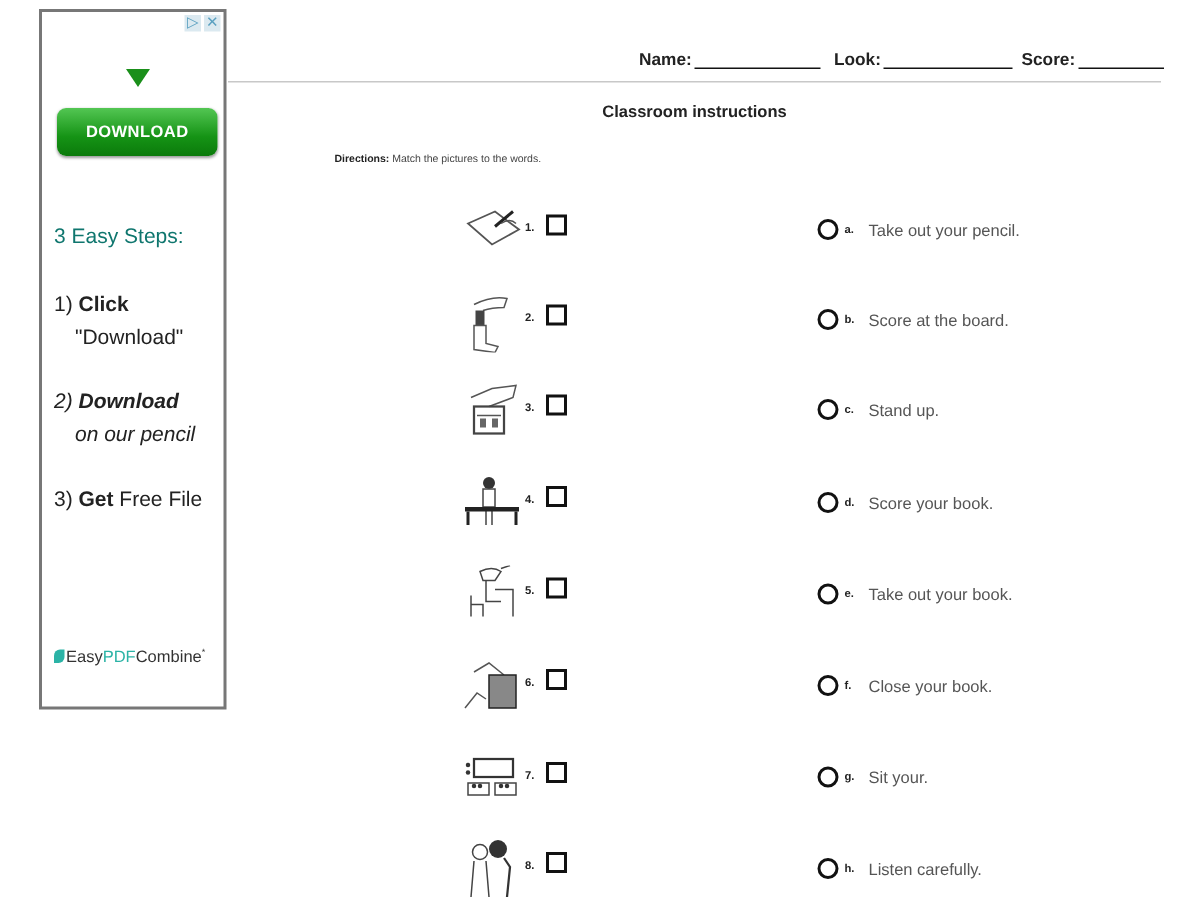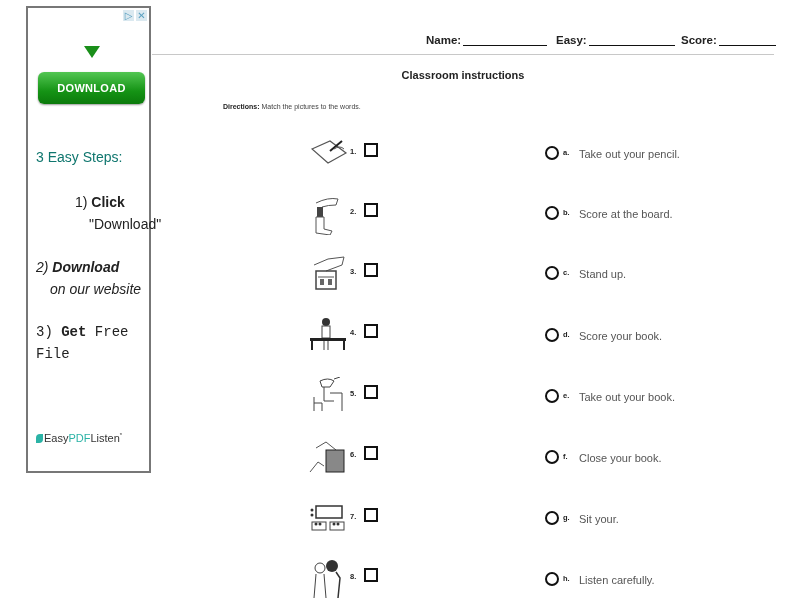--- a/index.html
+++ b/index.html
@@ -42,45 +42,45 @@
 
 <div class="ad">
   <div class="ad-choices">
     <span>▷</span>
     <span>✕</span>
   </div>
   <div class="ad-arrow"></div>
   <div class="ad-btn">DOWNLOAD</div>
   <div class="ad-steps-title">3 Easy Steps:</div>
 
-  <div class="ad-step" style="top:183px;margin-left:39px;">
+  <div class="ad-step" style="top:183px;">
     <span>1)</span>
     <b>Click</b><span></span>
     <span class="sub">"Download"</span>
   </div>
   <div class="ad-step" style="top:248px;font-style:italic;">
     <span>2)</span>
     <b>Download</b><span></span>
-    <span class="sub">on our website</span>
-  </div>
-  <div class="ad-step" style="top:313px;font-family:Liberation Mono, monospace;">
+    <span class="sub">on our pencil</span>
+  </div>
+  <div class="ad-step" style="top:313px;">
     <span>3)</span>
     <b>Get</b><span> Free File</span>
   </div>
 
   <div class="ad-logo">
-    <span class="leaf"></span><span>Easy</span><span class="pdf">PDF</span><span>Listen</span><sup style="font-size:6px">*</sup>
+    <span class="leaf"></span><span>Easy</span><span class="pdf">PDF</span><span>Combine</span><sup style="font-size:6px">*</sup>
   </div>
 </div>
 
 <div class="hdr" style="left:426px;">
   <span>Name:</span><span class="blank" style="width:84px;"></span>
 </div>
 <div class="hdr" style="left:556px;">
-  <span>Easy:</span><span class="blank" style="width:86px;"></span>
+  <span>Look:</span><span class="blank" style="width:86px;"></span>
 </div>
 <div class="hdr" style="left:681px;">
   <span>Score:</span><span class="blank" style="width:57px;"></span>
 </div>
 <div class="sheet-line"></div>
 
 <div class="title">Classroom instructions</div>
 <div class="directions">
   <b>Directions:</b><span> Match the pictures to the words.</span>
 </div>

